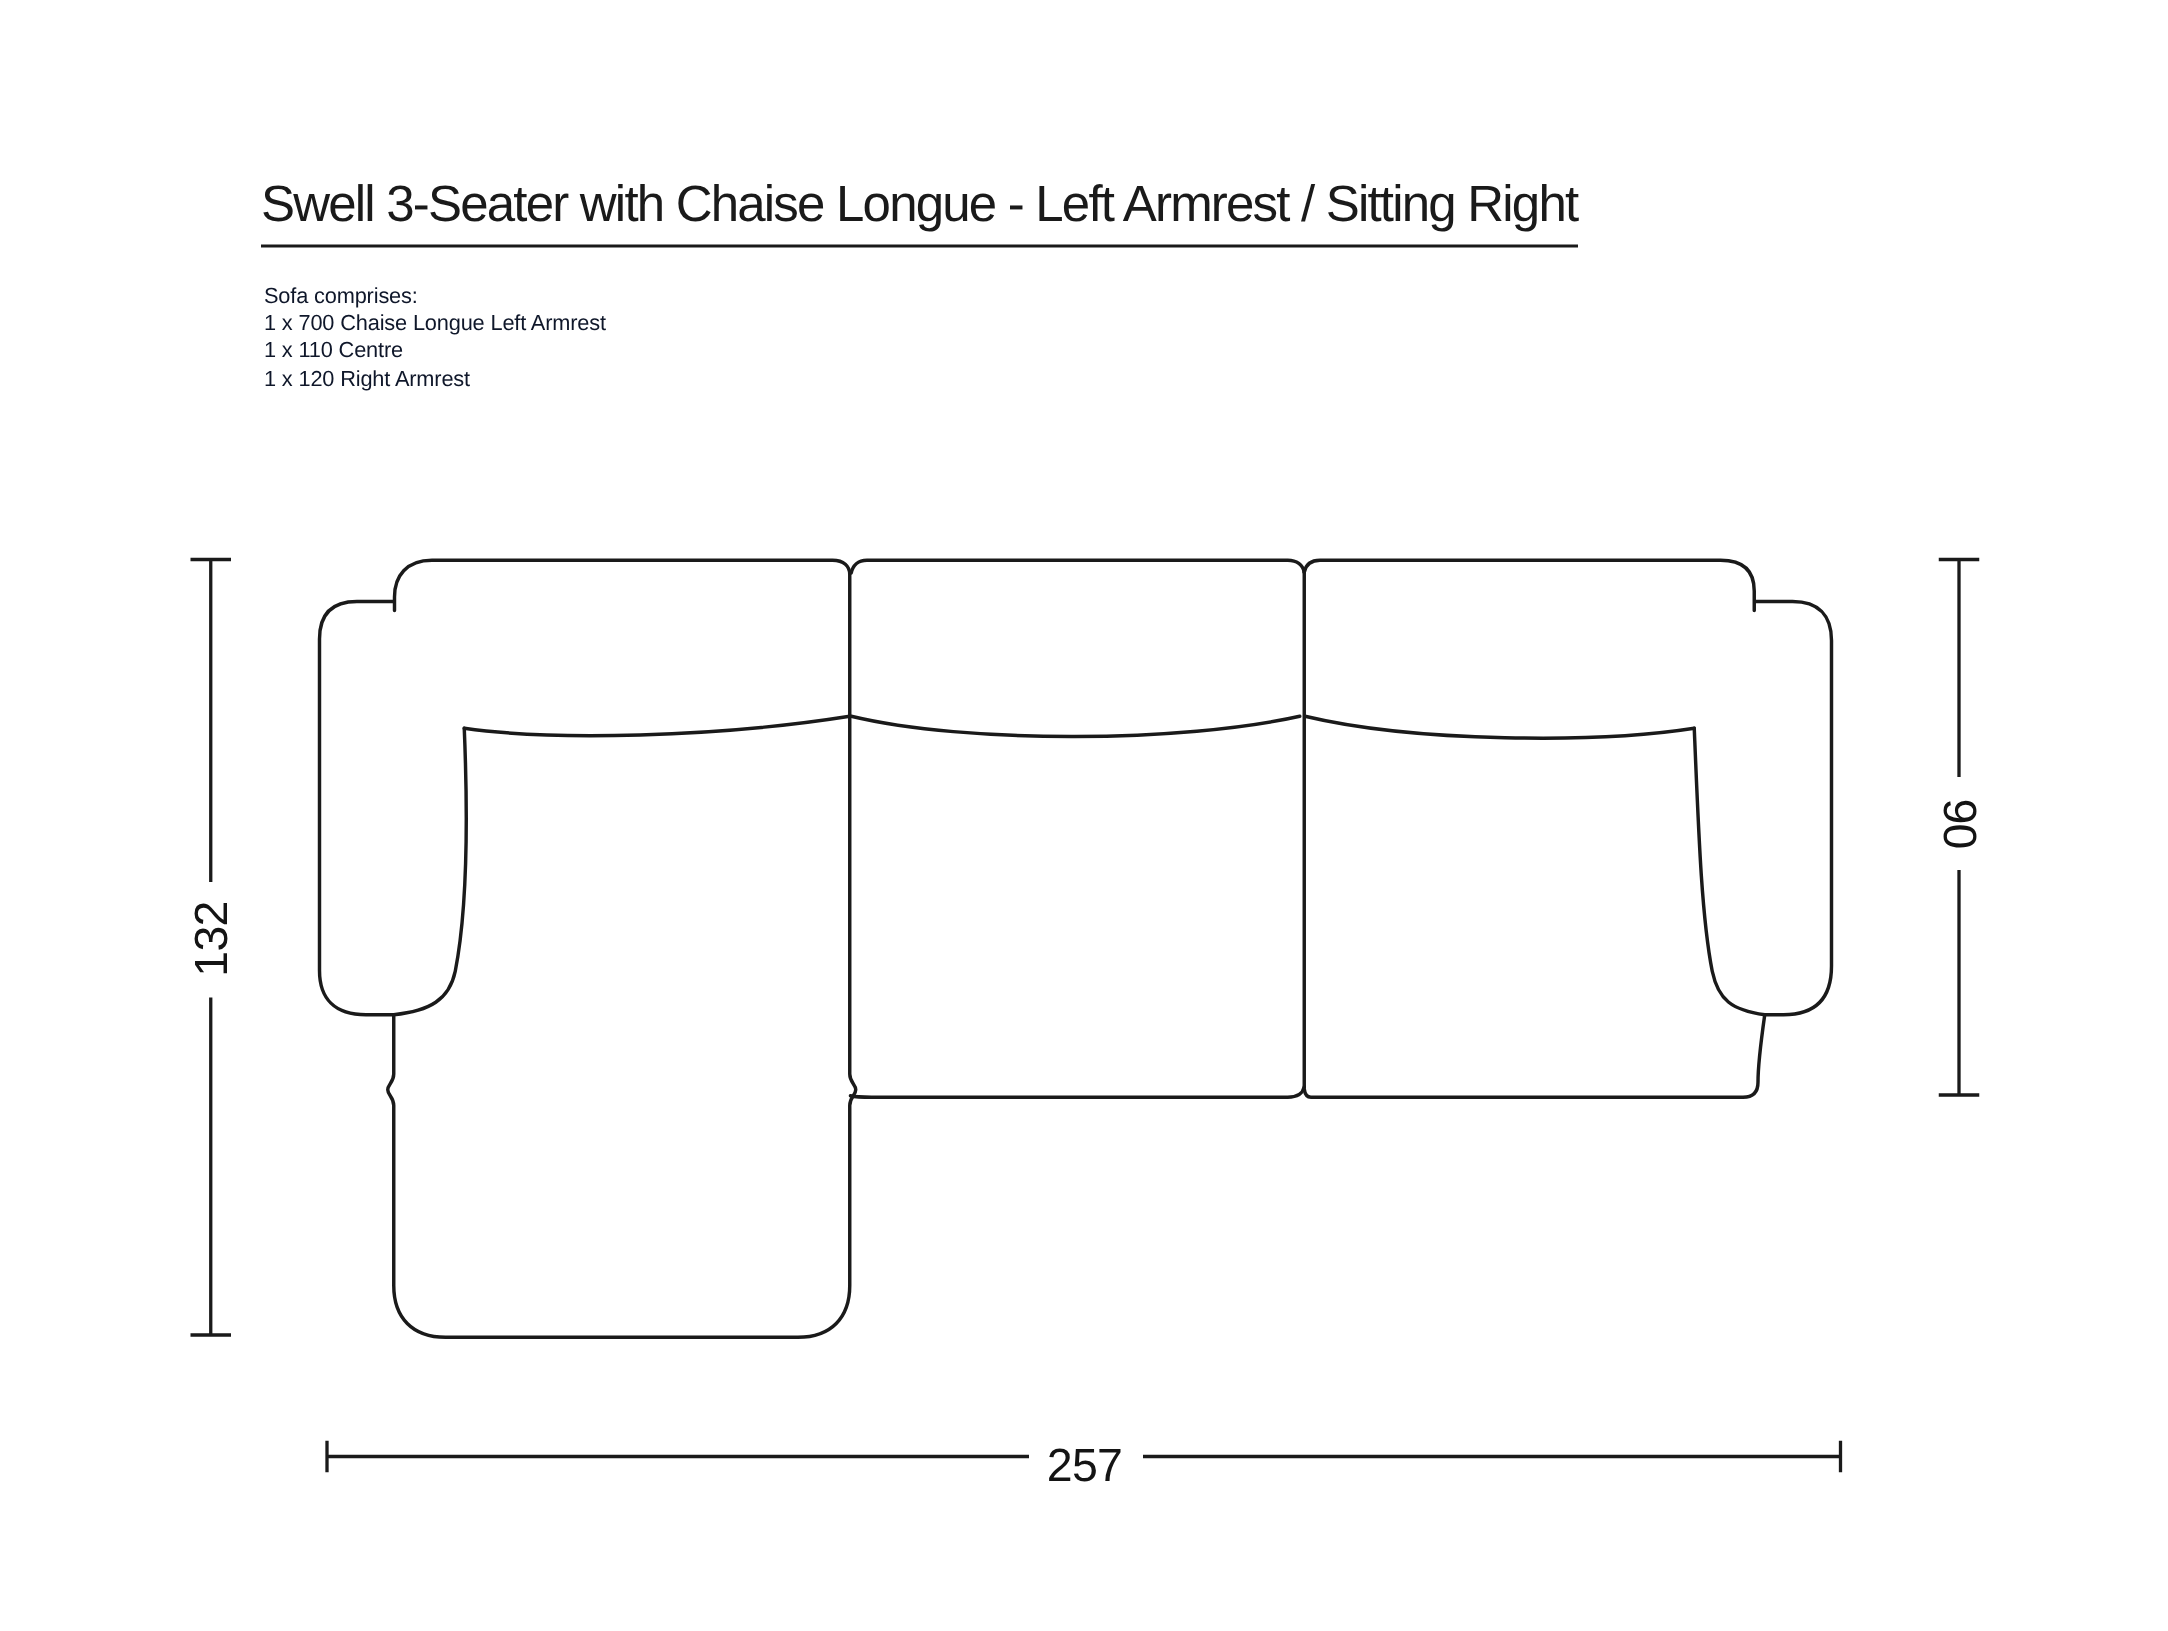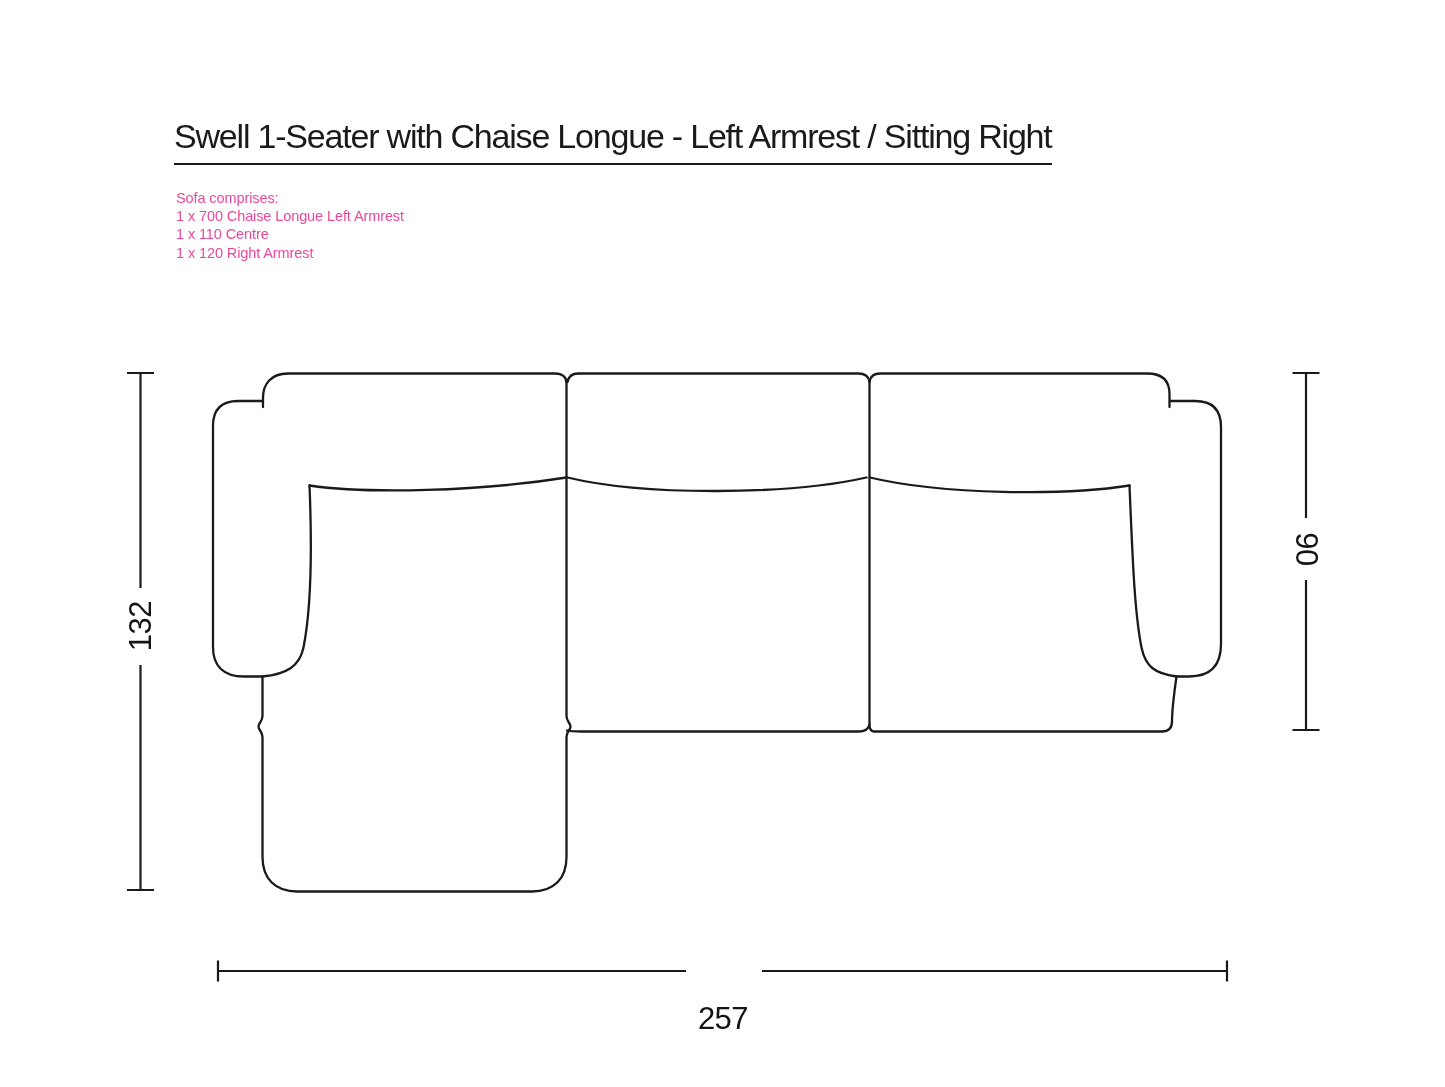--- a/index.html
+++ b/index.html
@@ -29,21 +29,21 @@
     padding-bottom: 7px;
     border-bottom: 2.5px solid #1a1a1a;
     white-space: nowrap;
   }
   .comprises {
     position: absolute;
     left: 176px;
     top: 189px;
     font-size: 14.5px;
     line-height: 18.2px;
-    color: #ec4899;
+    color: #0f172a;
     letter-spacing: -0.1px;
   }
   .drawing-svg {
     position: absolute;
     left: 0;
     top: 0;
     width: 1445px;
     height: 1087px;
   }
   .drawing-svg path {
@@ -74,29 +74,29 @@
     top: 606px;
     transform: rotate(-90deg);
   }
   .dim-right {
     left: 1246px;
     top: 529px;
     transform: rotate(90deg);
   }
   .dim-bottom {
     left: 663px;
-    top: 999px;
+    top: 957px;
   }
 </style>
 </head>
 <body>
 
 <div class="page">
 
-  <h1 class="title">Swell 1-Seater with Chaise Longue - Left Armrest / Sitting Right</h1>
+  <h1 class="title">Swell 3-Seater with Chaise Longue - Left Armrest / Sitting Right</h1>
 
   <div class="comprises">
     <div>Sofa comprises:</div>
     <div>1 x 700 Chaise Longue Left Armrest</div>
     <div>1 x 110 Centre</div>
     <div>1 x 120 Right Armrest</div>
   </div>
 
   <svg class="drawing-svg" viewBox="0 0 1445 1087" aria-hidden="true">
 

